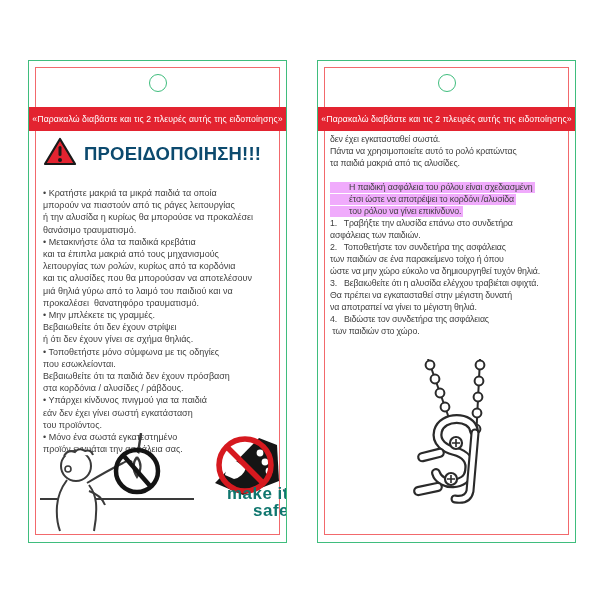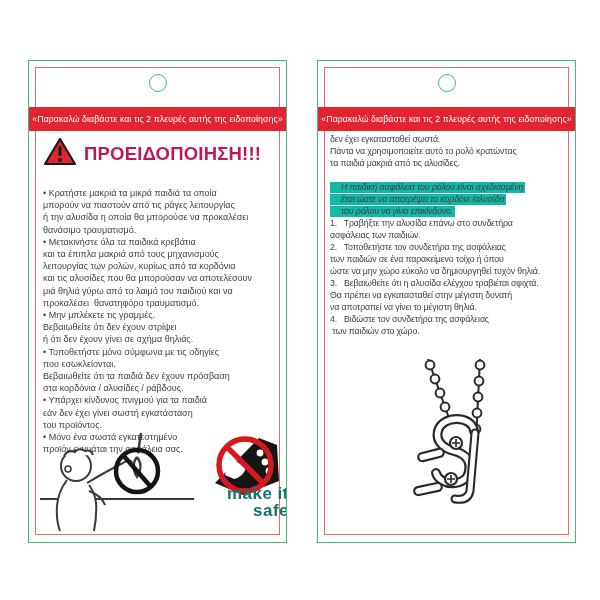--- a/index.html
+++ b/index.html
@@ -10,29 +10,29 @@
   .tag.left  { left:28px; }
   .tag.right { left:317px; }
 
   .inner-border { position:absolute; left:6px; top:6px; right:6px; bottom:7px; border:1.4px solid #f2696c; pointer-events:none; }
 
   .hole { position:absolute; top:13px; left:50%; width:18px; height:18px; margin-left:-9px; border:1.6px solid #3fbd7d; border-radius:50%; background:#fff; }
 
   .banner { position:absolute; left:-2px; right:-2px; top:46px; height:24px; background:#e32330; color:#fff; display:flex; align-items:center; justify-content:center; font-size:8.7px; letter-spacing:0.1px; z-index:3; }
 
   .title-row { position:absolute; left:14px; top:76px; display:flex; align-items:center; gap:7px; }
-  .title-text { color:#be185d; font-weight:bold; font-size:18.5px; letter-spacing:0.2px; }
+  .title-text { color:#0c4a6e; font-weight:bold; font-size:18.5px; letter-spacing:0.2px; }
 
   .lines { position:absolute; font-size:9px; color:#3f3f3f; }
   .lines .line { white-space:pre; }
   .left-lines { left:14px; top:126px; line-height:12.2px; }
   .right-intro     { left:12px; top:72px;  line-height:12px; font-size:8.8px; letter-spacing:-0.15px; }
   .right-highlight { left:12px; top:120px; line-height:12px; font-size:8.8px; letter-spacing:-0.15px; }
   .right-steps     { left:12px; top:156px; line-height:12px; font-size:8.8px; letter-spacing:-0.15px; }
-  .hl { background:#14b8a6; padding:0 2px 1px 11px;font-style:italic; }
+  .hl { background:#f0abfc; padding:0 2px 1px 19px; }
 
   .child-art { position:absolute; left:8px; top:372px; }
   .logo { position:absolute; left:166px; top:372px; width:96px; height:96px; }
   .logo-mark { position:absolute; left:8px; top:0; }
   .logo-words { position:absolute; right:2px; top:52px; text-align:right; color:#0f766e; font-weight:bold; font-size:17px; line-height:17px; letter-spacing:0.5px; }
   .tensioner-art { position:absolute; left:70px; top:298px; }
 </style>
 </head>
 <body>
 
@@ -52,21 +52,21 @@
           <rect x="15.5" y="9" width="3" height="10" rx="1.5" fill="#1a1a1a"></rect>
           <circle cx="17" cy="23" r="2" fill="#1a1a1a"></circle>
         </svg>
       </span>
       <span class="title-text">ΠΡΟΕΙΔΟΠΟΙΗΣΗ!!!</span>
     </div>
 
     <div class="lines left-lines">
         <div class="line">• Κρατήστε μακριά τα μικρά παιδιά τα οποία</div>
         <div class="line">μπορούν να πιαστούν από τις ράγες λειτουργίας</div>
-        <div class="line">ή την αλυσίδα η οποία θα μπορούσε να προκαλέσει</div>
+        <div class="line">ή την αλυσίδα η κυρίως θα μπορούσε να προκαλέσει</div>
         <div class="line">θανάσιμο τραυματισμό.</div>
         <div class="line">• Μετακινήστε όλα τα παιδικά κρεβάτια</div>
         <div class="line">και τα έπιπλα μακριά από τους μηχανισμούς</div>
         <div class="line">λειτουργίας των ρολών, κυρίως από τα κορδόνια</div>
         <div class="line">και τις αλυσίδες που θα μπορούσαν να αποτελέσουν</div>
         <div class="line">μιά θηλιά γύρω από το λαιμό του παιδιού και να</div>
         <div class="line">προκαλέσει  θανατηφόρο τραυματισμό.</div>
         <div class="line">• Μην μπλέκετε τις γραμμές.</div>
         <div class="line">Βεβαιωθείτε ότι δεν έχουν στρίψει</div>
         <div class="line">ή ότι δεν έχουν γίνει σε σχήμα θηλιάς.</div>

